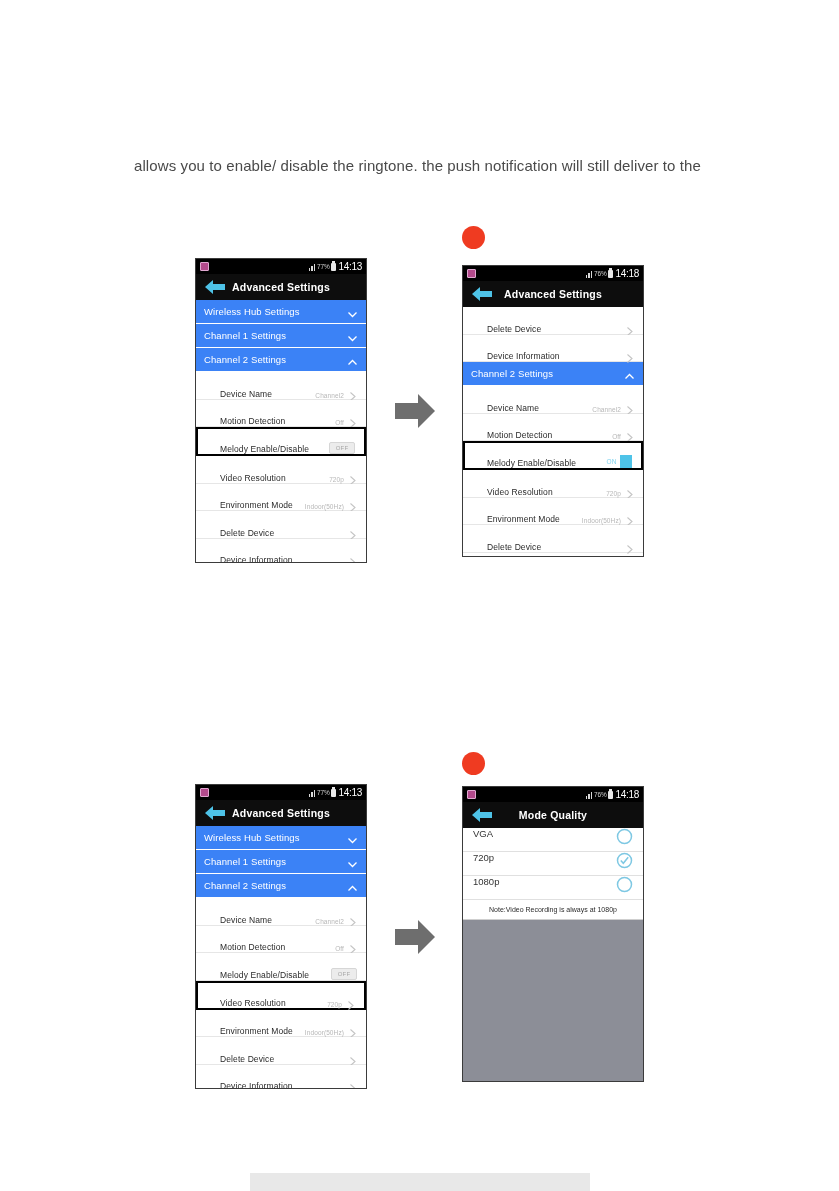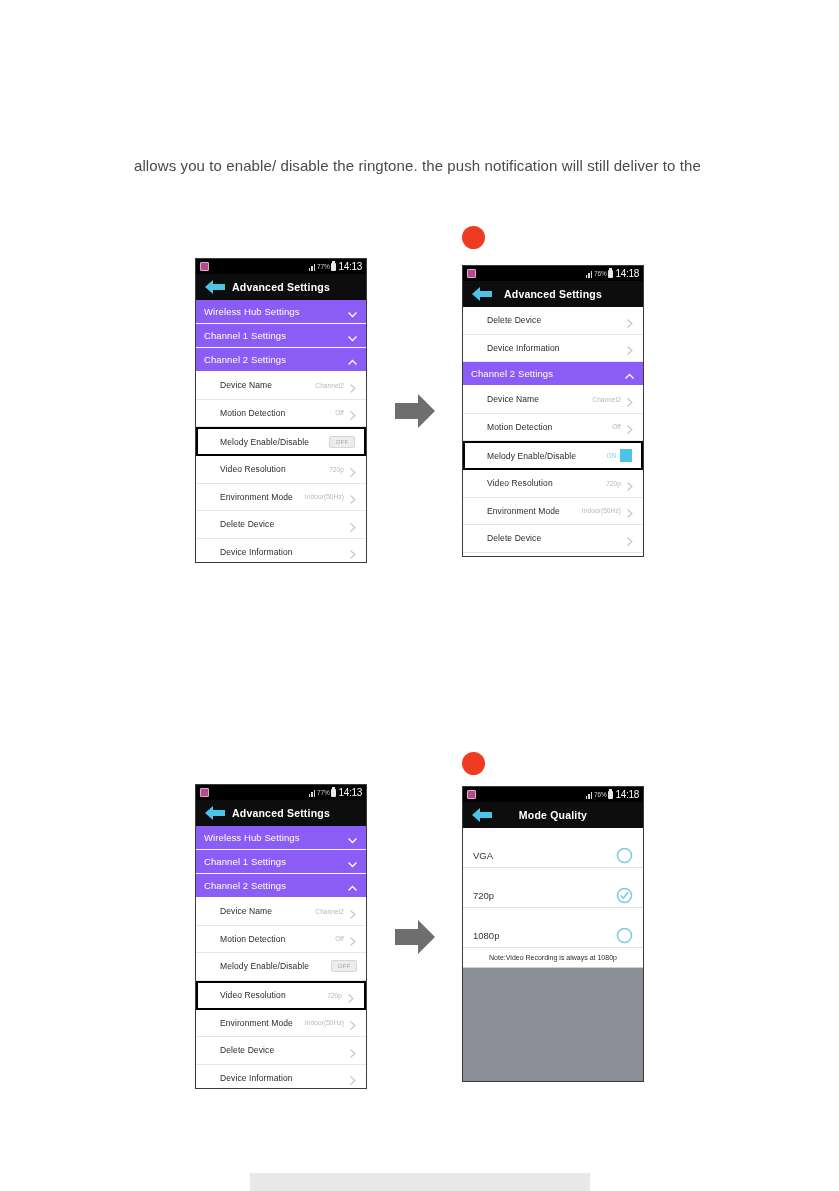--- a/index.html
+++ b/index.html
@@ -107,21 +107,21 @@
     width: 100%;
     text-align: center;
     color: #ffffff;
     font-size: 10.5px;
     font-weight: bold;
     letter-spacing: 0.2px;
   }
 
   
   .section-head {
-    background: #8b5cf6;
+    background: #3b82f6;
     height: 24px;
     display: flex;
     align-items: center;
     padding: 0 8px;
     box-sizing: border-box;
     border-bottom: 1px solid #ffffff;
   }
   .section-head span.lbl {
     color: #ffffff;
     font-size: 9.5px;
@@ -129,21 +129,21 @@
   }
   .chev {
     margin-left: auto;
     width: 11px; height: 11px;
   }
 
   
   .row {
     height: 27.5px;
     display: flex;
-    align-items: center;
+    align-items: flex-end;
     padding: 0 9px;
     box-sizing: border-box;
     background: #ffffff;
     border-bottom: 1px solid #e6e6e6;
     position: relative;
   }
   .row .label {
     font-size: 8.5px;
     color: #2a2a2a;
     letter-spacing: 0.1px;
@@ -197,26 +197,25 @@
   .toggle-on .knob {
     width: 12px; height: 13px;
     background: #4ec3e8;
     flex: none;
   }
 
   
   .vq-row {
     height: 24px;
     display: flex;
-    align-items: center;
+    align-items: flex-start;
     padding: 0 10px;
     box-sizing: border-box;
     background: #ffffff;
     border-bottom: 1px solid #e0e0e0;
-    margin-top: 16px;
   }
   .vq-row .label {
     font-size: 9.5px;
     color: #333333;
   }
   .radio {
     margin-left: auto;
     width: 17px; height: 17px;
     flex: none;
   }

